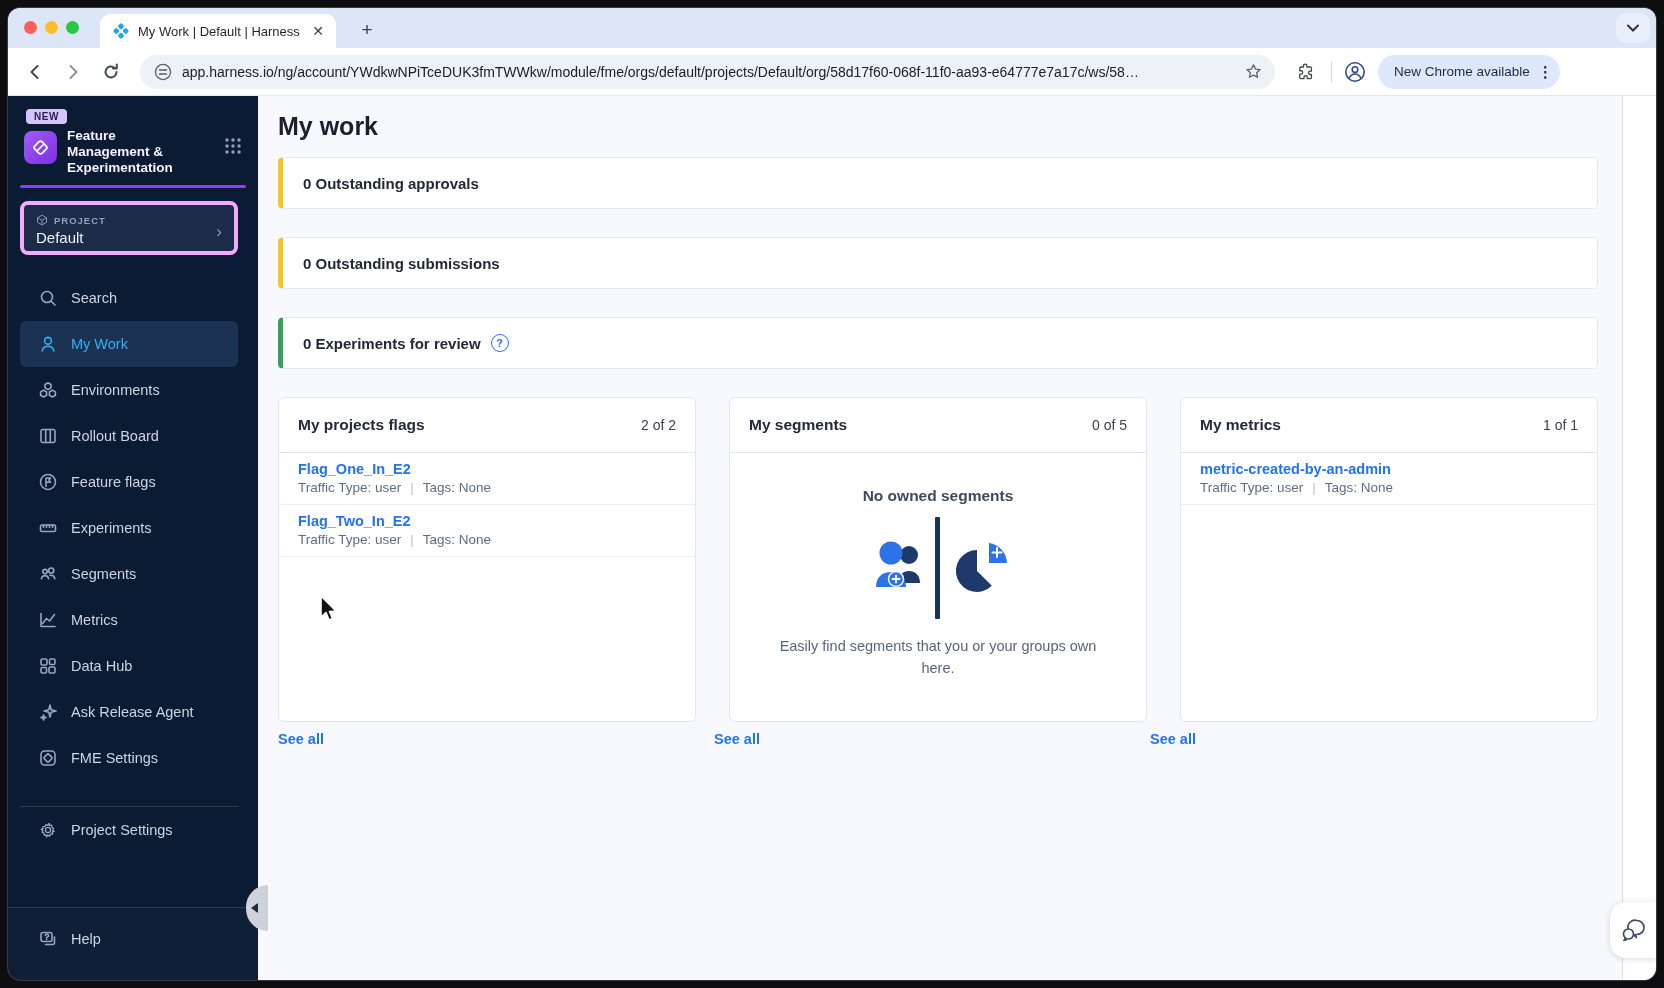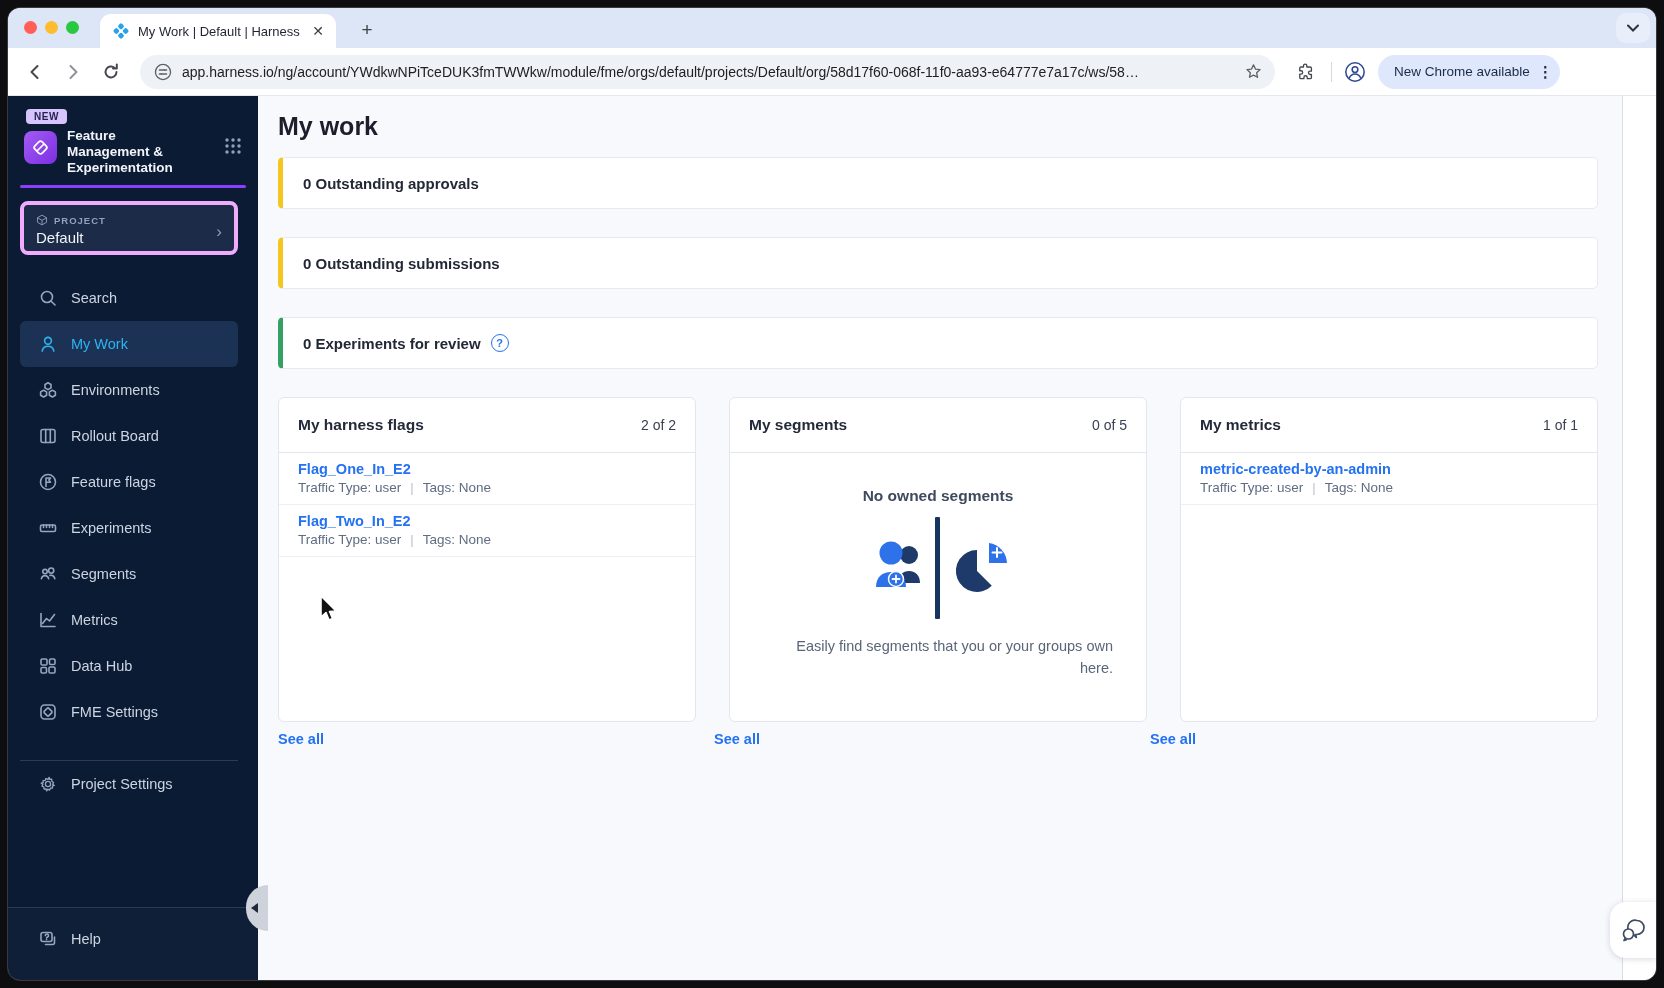--- a/index.html
+++ b/index.html
@@ -78,21 +78,21 @@
   .card-title { font-size:15.5px; font-weight:bold; color:#242a3a; }
   .card-count { font-size:14px; color:#3a4152; }
   .card-row { padding:8px 19px 9px 19px; border-bottom:1px solid #edeff4; }
   .row-link { font-size:14.5px; font-weight:bold; color:#2472f2; cursor:pointer; }
   .row-meta { margin-top:3px; font-size:13.5px; color:#5f6c82; display:flex; align-items:flex-end; gap:9px; }
   .meta-sep { color:#b9c0cc; font-size:13px; }
 
   .empty-state { flex:1; display:flex; flex-direction:column; align-items:center; }
   .empty-heading { margin-top:34px; font-size:15.5px; font-weight:bold; color:#3f4a5e; }
   .empty-illus { margin-top:8px; }
-  .empty-body { margin-top:12px; width:350px; text-align:right; font-size:14.5px; line-height:22px; color:#596579; }
+  .empty-body { margin-top:12px; width:350px; text-align:center; font-size:14.5px; line-height:22px; color:#596579; }
 
   .seeall-row { display:flex; gap:18px; margin-top:8px; }
   .seeall-cell { width:418px; }
   .seeall-link { font-size:14.5px; font-weight:bold; color:#2472f2; cursor:pointer; }
 
   .cursor { position:absolute; left:56px; top:497px; z-index:20; }
 
   .chat-widget { position:absolute; right:0; bottom:22px; width:46px; height:56px; background:#fff; border-radius:16px 0 0 16px; box-shadow:0 1px 6px rgba(40,50,80,.18); display:flex; align-items:center; justify-content:center; z-index:6; }
 
   .icon-stroke { stroke:#98a5bc; fill:none; stroke-width:1.6; stroke-linecap:round; stroke-linejoin:round; }
@@ -283,20 +283,27 @@
           <svg width="20" height="20" viewBox="0 0 20 20">
               <rect class="icon-stroke" x="3" y="3" width="6" height="6" rx="1.3"></rect>
               <rect class="icon-stroke" x="11.5" y="3" width="5.5" height="5.5" rx="1.3"></rect>
               <rect class="icon-stroke" x="3" y="11.5" width="5.5" height="5.5" rx="1.3"></rect>
               <rect class="icon-stroke" x="11" y="11" width="6" height="6" rx="1.3"></rect>
             </svg>
           <span>Data Hub</span>
         </div>
         <div class="nav-item">
           <svg width="20" height="20" viewBox="0 0 20 20">
+              <path class="icon-stroke" d="M12 3 L13.2 7.8 L18 9 L13.2 10.2 L12 15 L10.8 10.2 L6 9 L10.8 7.8 Z"></path>
+              <path class="icon-stroke" d="M5.5 13 L6.1 15 L8 15.6 L6.1 16.2 L5.5 18 L4.9 16.2 L3 15.6 L4.9 15 Z"></path>
+            </svg>
+          <span>Ask Release Agent</span>
+        </div>
+        <div class="nav-item">
+          <svg width="20" height="20" viewBox="0 0 20 20">
               <rect class="icon-stroke" x="3" y="3" width="14" height="14" rx="3.5"></rect>
               <rect class="icon-stroke" x="6.8" y="6.8" width="6.4" height="6.4" rx="1.2" transform="rotate(45 10 10)"></rect>
             </svg>
           <span>FME Settings</span>
         </div>
         <hr class="sb-divider">
         <div class="nav-item">
           <svg width="20" height="20" viewBox="0 0 24 24">
               <path class="icon-stroke" d="M12 4 l1 2.2 2.4-0.6 0.6 2.4 L18.2 9 l-0.6 2.4 2.2 1 -2.2 1 0.6 2.4 -2.4 0.6 -0.6 2.4 -2.4-0.6 -1 2.2 -1-2.2 -2.4 0.6 -0.6-2.4 -2.4-0.6 0.6-2.4 -2.2-1 2.2-1 L5.4 9 7.8 8.4 8.4 6 l2.6 0.6 Z" transform="rotate(10 12 12)"></path>
               <circle class="icon-stroke" cx="12" cy="12" r="3.1"></circle>
@@ -335,21 +342,21 @@
       <div class="banner-gap"></div>
       <div class="banner" style="border-left-color: rgb(54, 160, 100);">
         <span class="banner-text">0 Experiments for review</span>
         <span class="help-circle">?</span>
       </div>
 
       <div class="cards">
 
         <div class="card">
           <div class="card-header">
-            <span class="card-title">My harness flags</span>
+            <span class="card-title">My projects flags</span>
             <span class="card-count">2 of 2</span>
           </div>
           <div class="card-row">
             <div class="row-link">Flag_One_In_E2</div>
             <div class="row-meta">
                 <span>Traffic Type: user</span>
                 <span class="meta-sep">|</span>
                 <span>Tags: None</span>
               </div>
           </div>

